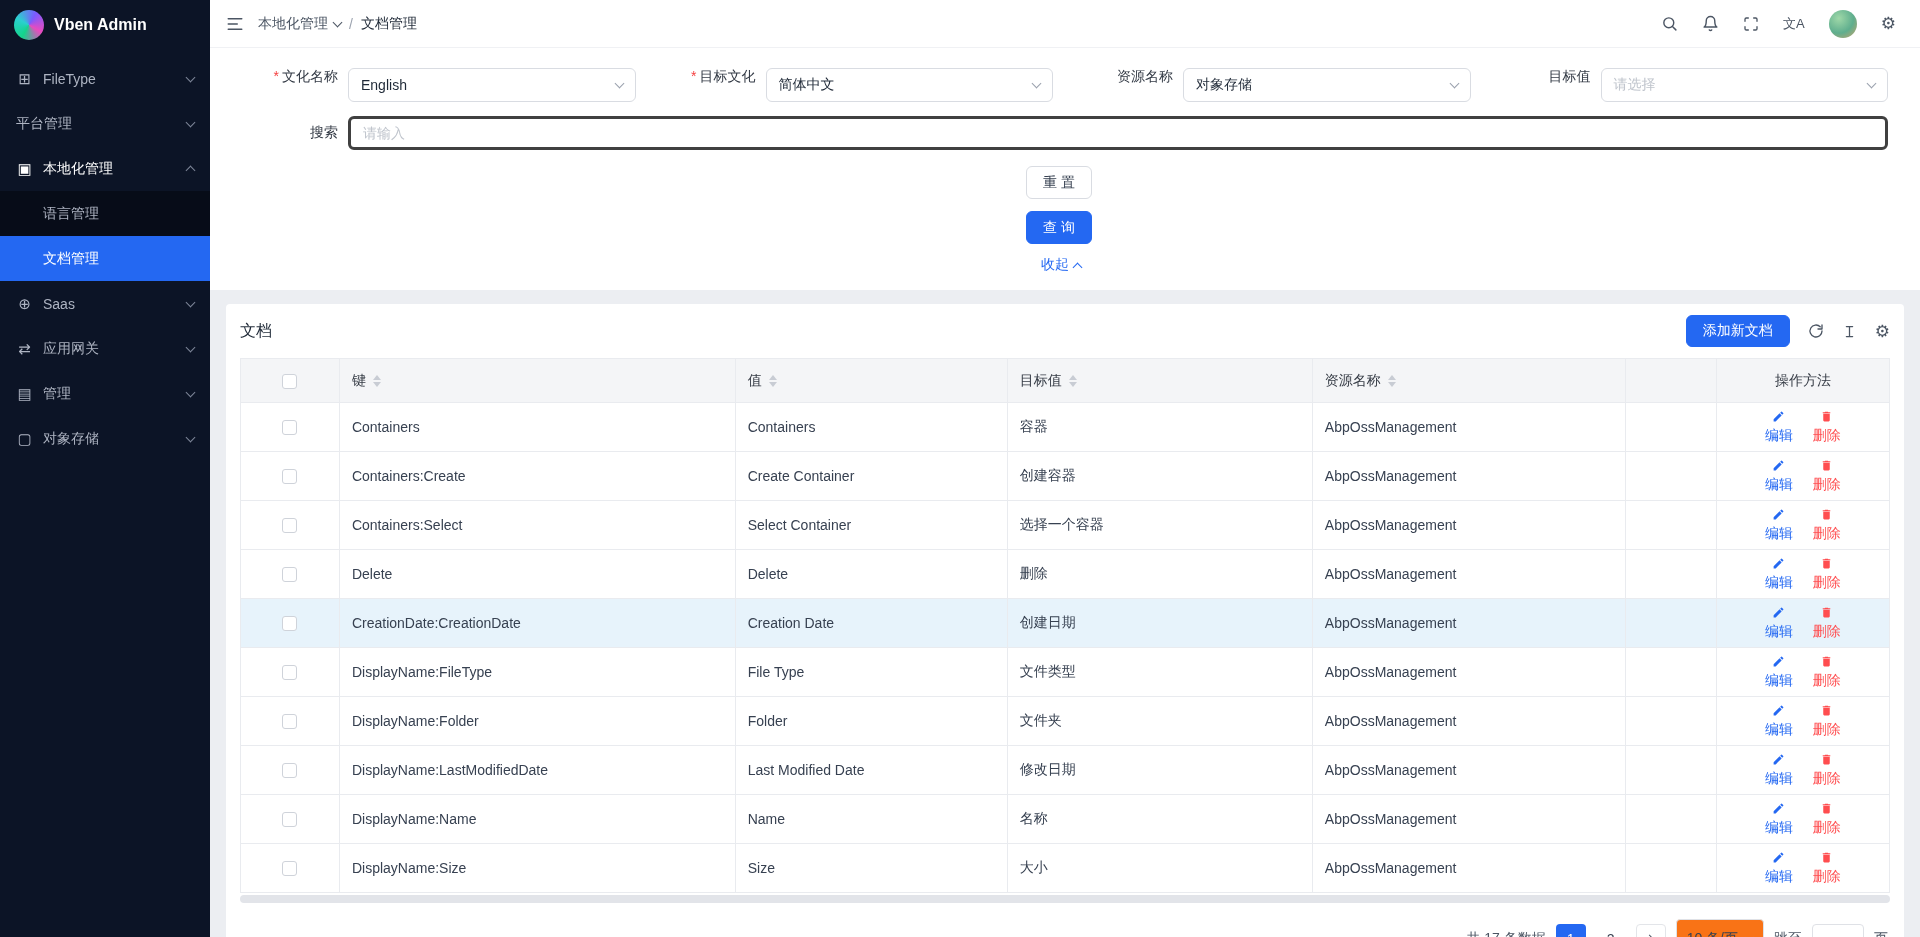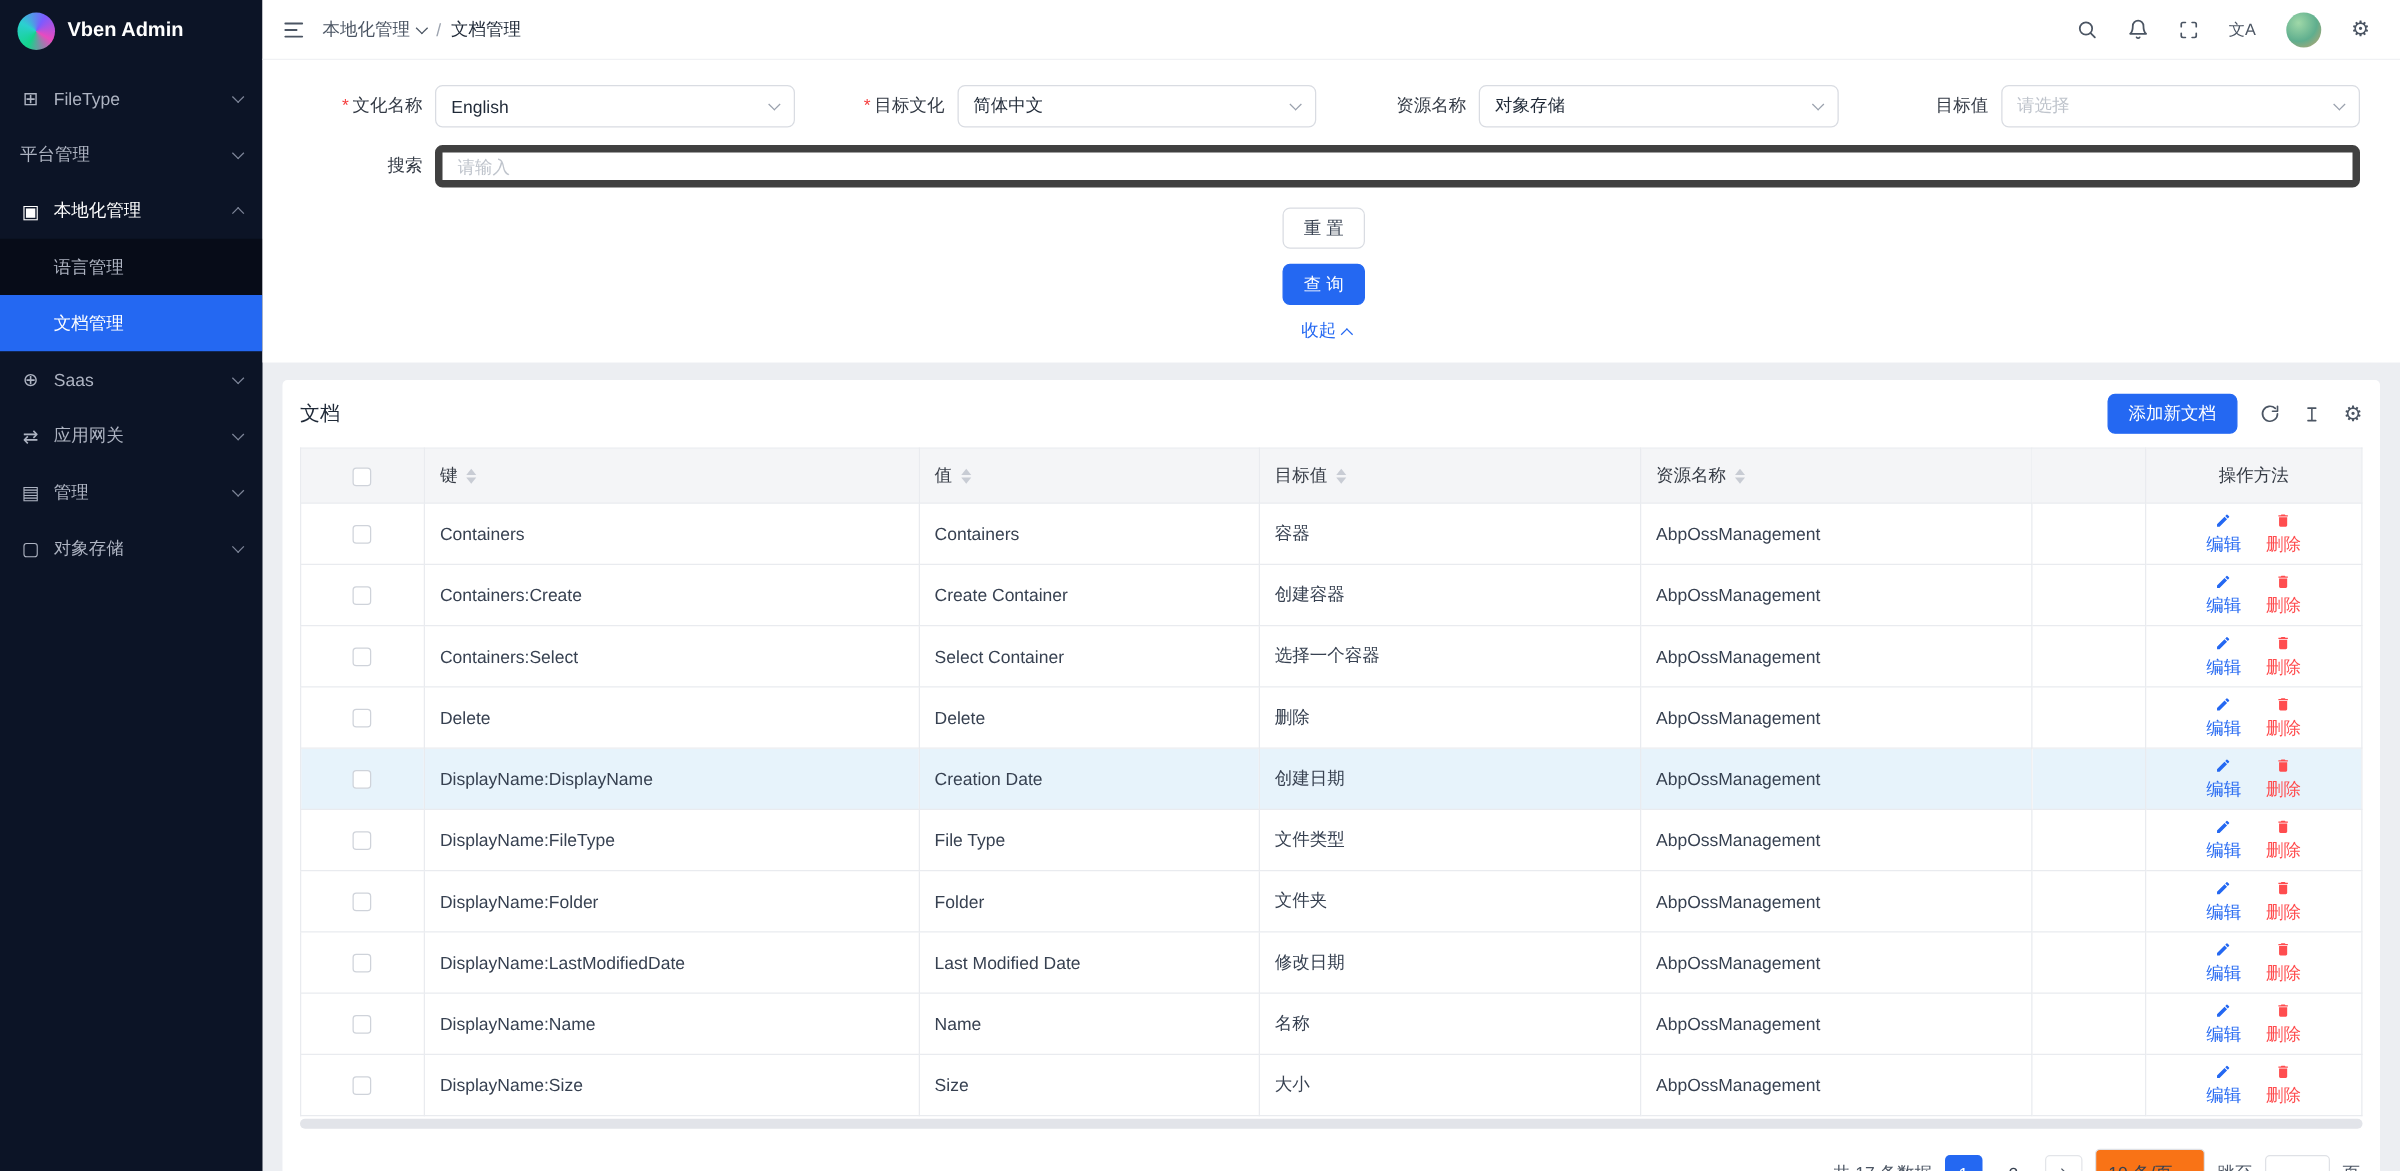--- a/index.html
+++ b/index.html
@@ -41,29 +41,29 @@
   .bc-sep { color:#9ca3af; }
   .bc-current { color:#1f2937; }
   .topbar-right { margin-left:auto; display:flex; align-items:center; gap:24px; color:#4b5563; }
   .avatar { width:28px; height:28px; border-radius:50%; background:radial-gradient(circle at 35% 30%,#9fd8a8,#5fae8e 55%,#c9a36b); cursor:pointer; flex:none; }
   .translate-glyph { font-size:13px; letter-spacing:0; }
   .gear-glyph { font-size:17px; line-height:1; }
 
   
   .filter-panel { background:#fff; padding:8px 20px 16px; flex:none; }
   .frow1 { display:grid; grid-template-columns:repeat(4,1fr); }
-  .ffield { display:flex; align-items:center; padding:0 12px; height:34px; margin-top:12px; }
+  .ffield { display:flex; align-items:flex-start; padding:0 12px; height:34px; margin-top:12px; }
   .flabel { width:96px; flex:none; text-align:right; margin-right:10px; color:#333a45; white-space:nowrap; }
   .req { color:#f53f3f; margin-right:3px; visibility:hidden; }
   .req.show { visibility:visible; }
   .fselect { flex:1; height:34px; border:1px solid #d9dce2; border-radius:6px; background:#fff; display:flex; align-items:center; justify-content:space-between; padding:0 12px; cursor:pointer; color:#9aa1ad; }
   .fvalue { color:#1f2937; }
   .fvalue.placeholder { color:#bfc4cc; }
   .frow2 { display:flex; align-items:center; padding:0 12px; margin-top:14px; }
-  .search-input { flex:1; height:34px; border:6px solid #404040; border-radius:6px; padding:0 12px; font-size:14px; color:#1f2937; font-family:"Liberation Sans",sans-serif; outline:none; }
+  .search-input { flex:1; height:34px; border:3px solid #404040; border-radius:6px; padding:0 12px; font-size:14px; color:#1f2937; font-family:"Liberation Sans",sans-serif; outline:none; }
   .search-input::placeholder { color:#bfc4cc; }
   .fbtns { display:flex; justify-content:flex-end; align-items:center; gap:12px; margin-top:16px; padding-right:12px;flex-direction:column; }
   .btn { height:33px; padding:0 16px; border-radius:6px; font-size:14px; cursor:pointer; border:1px solid #d9dce2; background:#fff; color:#374151; font-family:"Liberation Sans",sans-serif; }
   .btn.primary { background:#2468f2; border-color:#2468f2; color:#fff; }
   .link-collapse { color:#2468f2; display:inline-flex; align-items:center; gap:5px; cursor:pointer; margin-left:4px; font-size:14px; }
 
   
   .table-card { margin:14px 16px 0; background:#fff; border-radius:4px; padding:0 14px 0; flex:none; }
   .card-head { height:54px; display:flex; align-items:center; justify-content:space-between; }
   .card-title { font-size:16px; color:#1f2937; }
@@ -369,21 +369,21 @@
       <a class="action-link del">
         <svg width="13" height="13" viewBox="0 0 24 24" fill="currentColor">
                     <path d="M6 19a2 2 0 0 0 2 2h8a2 2 0 0 0 2-2V7H6v12zM19 4h-3.5l-1-1h-5l-1 1H5v2h14V4z"></path>
                   </svg>
         <span class="lbl-del">删除</span>
       </a>
     </td>
   </tr>
             <tr class="highlight">
     <td class="center"><span class="checkbox"></span></td>
-    <td class="cell-key">DisplayName:DisplayName</td>
+    <td class="cell-key">CreationDate:CreationDate</td>
     <td class="cell-value">Creation Date</td>
     <td class="cell-target">创建日期</td>
     <td class="cell-resource">AbpOssManagement</td>
     <td></td>
     <td class="cell-actions">
       <a class="action-link edit">
         <svg width="13" height="13" viewBox="0 0 24 24" fill="currentColor">
                     <path d="M3 17.25V21h3.75L17.81 9.94l-3.75-3.75L3 17.25zM20.71 7.04a1 1 0 0 0 0-1.41l-2.34-2.34a1 1 0 0 0-1.41 0l-1.83 1.83 3.75 3.75 1.83-1.83z"></path>
                   </svg>
         <span class="lbl-edit">编辑</span>

